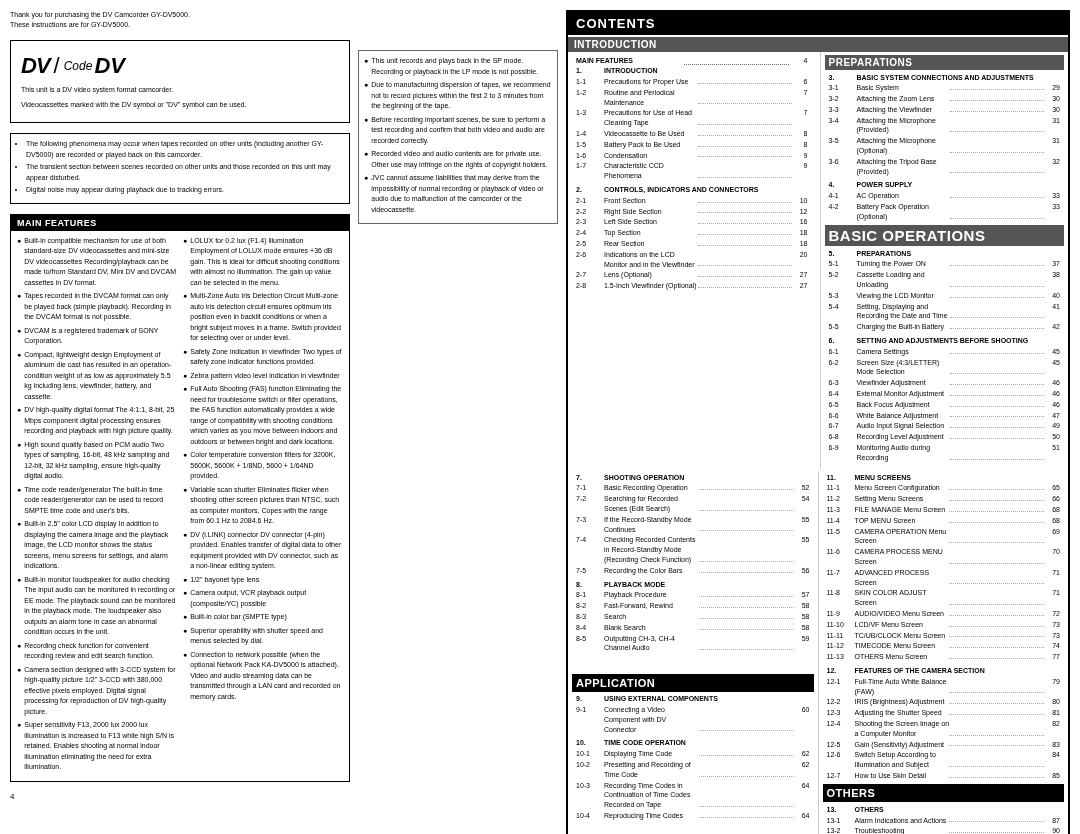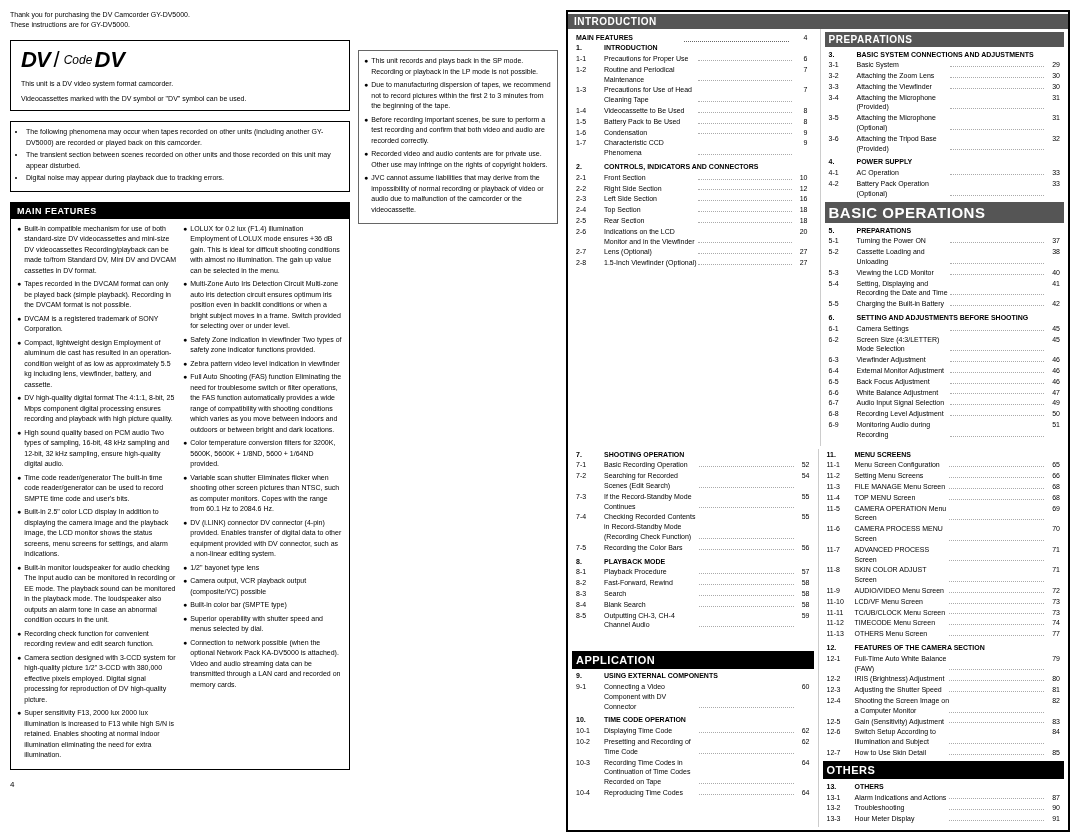--- a/index.html
+++ b/index.html
@@ -50,21 +50,21 @@
       line-height: 1.4;
       margin-bottom: 4px;
     }
 
     
     .logo-area {
       display: flex;
       align-items: center;
       gap: 8px;
       border: 1.5px solid #000;
-      padding: 6px 10px;
+      padding: 12px 10px;
       margin-bottom: 4px;
     }
     .logo-dv {
       font-size: 22px;
       font-weight: bold;
       font-style: italic;
       letter-spacing: -1px;
     }
     .logo-slash {
       font-size: 22px;
@@ -345,20 +345,21 @@
       <div class="bullet-item">
           <span class="bullet">●</span>
           <span>JVC cannot assume liabilities that may derive from the impossibility of normal recording or playback of video or audio due to malfunction of the camcorder or the videocassette.</span>
         </div>
     </div>
   </div>
 
   <div class="right-col">
 
     <div class="contents-section">
+      <div class="contents-header">CONTENTS</div>
 
       <div style="background:#555; color:#fff; font-size:10px; font-weight:bold; padding:2px 6px; letter-spacing:0.5px; text-transform:uppercase; margin-top:2px;">INTRODUCTION</div>
 
       <div style="display:flex; gap:4px;">
         <div style="flex:1; padding:3px 4px;">
 
           <div class="toc-entry">
             <span class="title" style="font-weight:bold;">MAIN FEATURES</span>
             <span class="dots-fill" style="flex:1; border-bottom:1px dotted #666; margin:0 3px; display:inline-block; min-width:20px;"></span>
             <span class="page">4</span>

